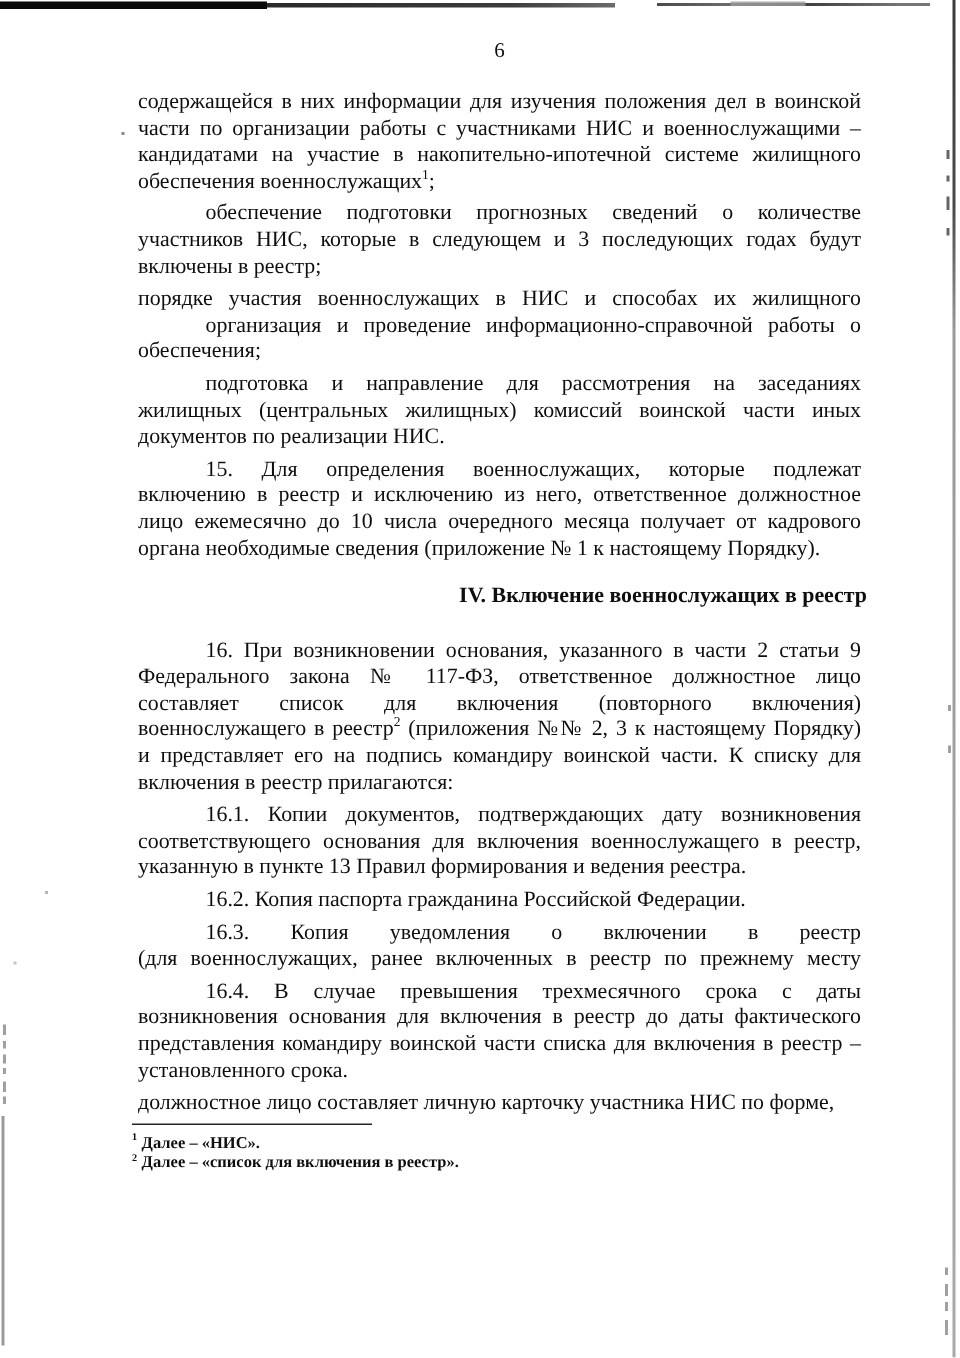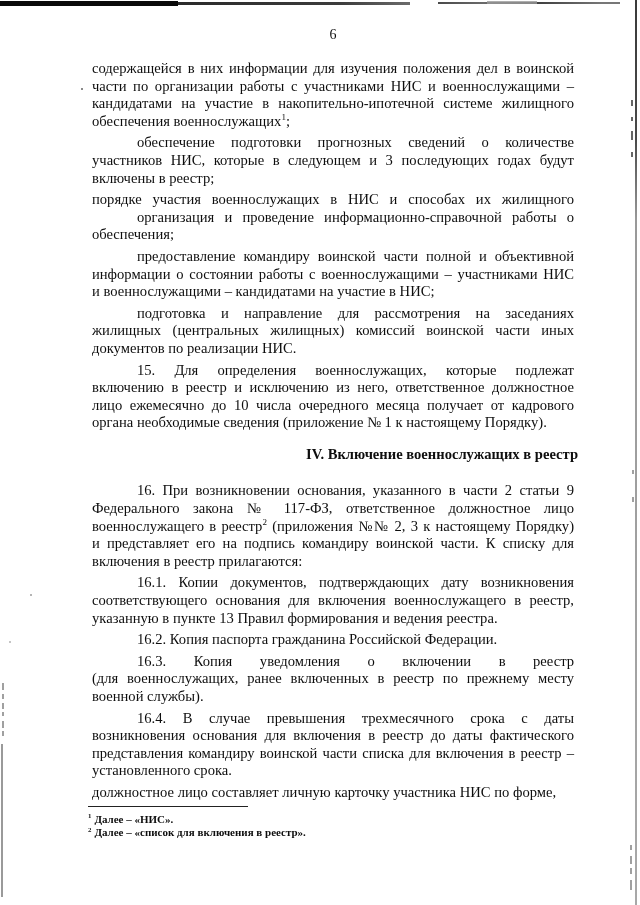--- a/index.html
+++ b/index.html
@@ -108,55 +108,50 @@
         <div class="line indent">обеспечение подготовки прогнозных сведений о количестве</div>
         <div class="line">участников НИС, которые в следующем и 3 последующих годах будут</div>
         <div class="line last">включены в реестр;</div>
       </div>
       <div class="paragraph">
         <div class="line">порядке участия военнослужащих в НИС и способах их жилищного</div>
         <div class="line indent">организация и проведение информационно-справочной работы о</div>
         <div class="line last">обеспечения;</div>
       </div>
       <div class="paragraph">
-        <div class="line indent">предоставление командиру воинской части полной и объективной</div>
-        <div class="line">информации о состоянии работы с военнослужащими – участниками НИС</div>
-        <div class="line last">и военнослужащими – кандидатами на участие в НИС;</div>
-      </div>
-      <div class="paragraph">
         <div class="line indent">подготовка и направление для рассмотрения на заседаниях</div>
         <div class="line">жилищных (центральных жилищных) комиссий воинской части иных</div>
         <div class="line last">документов по реализации НИС.</div>
       </div>
       <div class="paragraph">
         <div class="line indent">15. Для определения военнослужащих, которые подлежат</div>
         <div class="line">включению в реестр и исключению из него, ответственное должностное</div>
         <div class="line">лицо ежемесячно до 10 числа очередного месяца получает от кадрового</div>
         <div class="line last">органа необходимые сведения (приложение № 1 к настоящему Порядку).</div>
       </div>
       <div class="heading">IV. Включение военнослужащих в реестр</div>
       <div class="paragraph">
         <div class="line indent">16. При возникновении основания, указанного в части 2 статьи 9</div>
         <div class="line">Федерального закона № 117-ФЗ, ответственное должностное лицо</div>
+        <div class="line">составляет список для включения (повторного включения)</div>
         <div class="line">военнослужащего в реестр<sup>2</sup> (приложения №№ 2, 3 к настоящему Порядку)</div>
         <div class="line">и представляет его на подпись командиру воинской части. К списку для</div>
         <div class="line last">включения в реестр прилагаются:</div>
       </div>
       <div class="paragraph">
         <div class="line indent">16.1. Копии документов, подтверждающих дату возникновения</div>
         <div class="line">соответствующего основания для включения военнослужащего в реестр,</div>
         <div class="line last">указанную в пункте 13 Правил формирования и ведения реестра.</div>
       </div>
       <div class="paragraph">
         <div class="line last indent">16.2. Копия паспорта гражданина Российской Федерации.</div>
       </div>
       <div class="paragraph">
         <div class="line indent">16.3. Копия уведомления о включении в реестр</div>
         <div class="line">(для военнослужащих, ранее включенных в реестр по прежнему месту</div>
-        <div class="line last">военной службы).</div>
       </div>
       <div class="paragraph">
         <div class="line indent">16.4. В случае превышения трехмесячного срока с даты</div>
         <div class="line">возникновения основания для включения в реестр до даты фактического</div>
         <div class="line">представления командиру воинской части списка для включения в реестр –</div>
         <div class="line last">установленного срока.</div>
       </div>
       <div class="paragraph">
         <div class="line last">должностное лицо составляет личную карточку участника НИС по форме,</div>
       </div>

